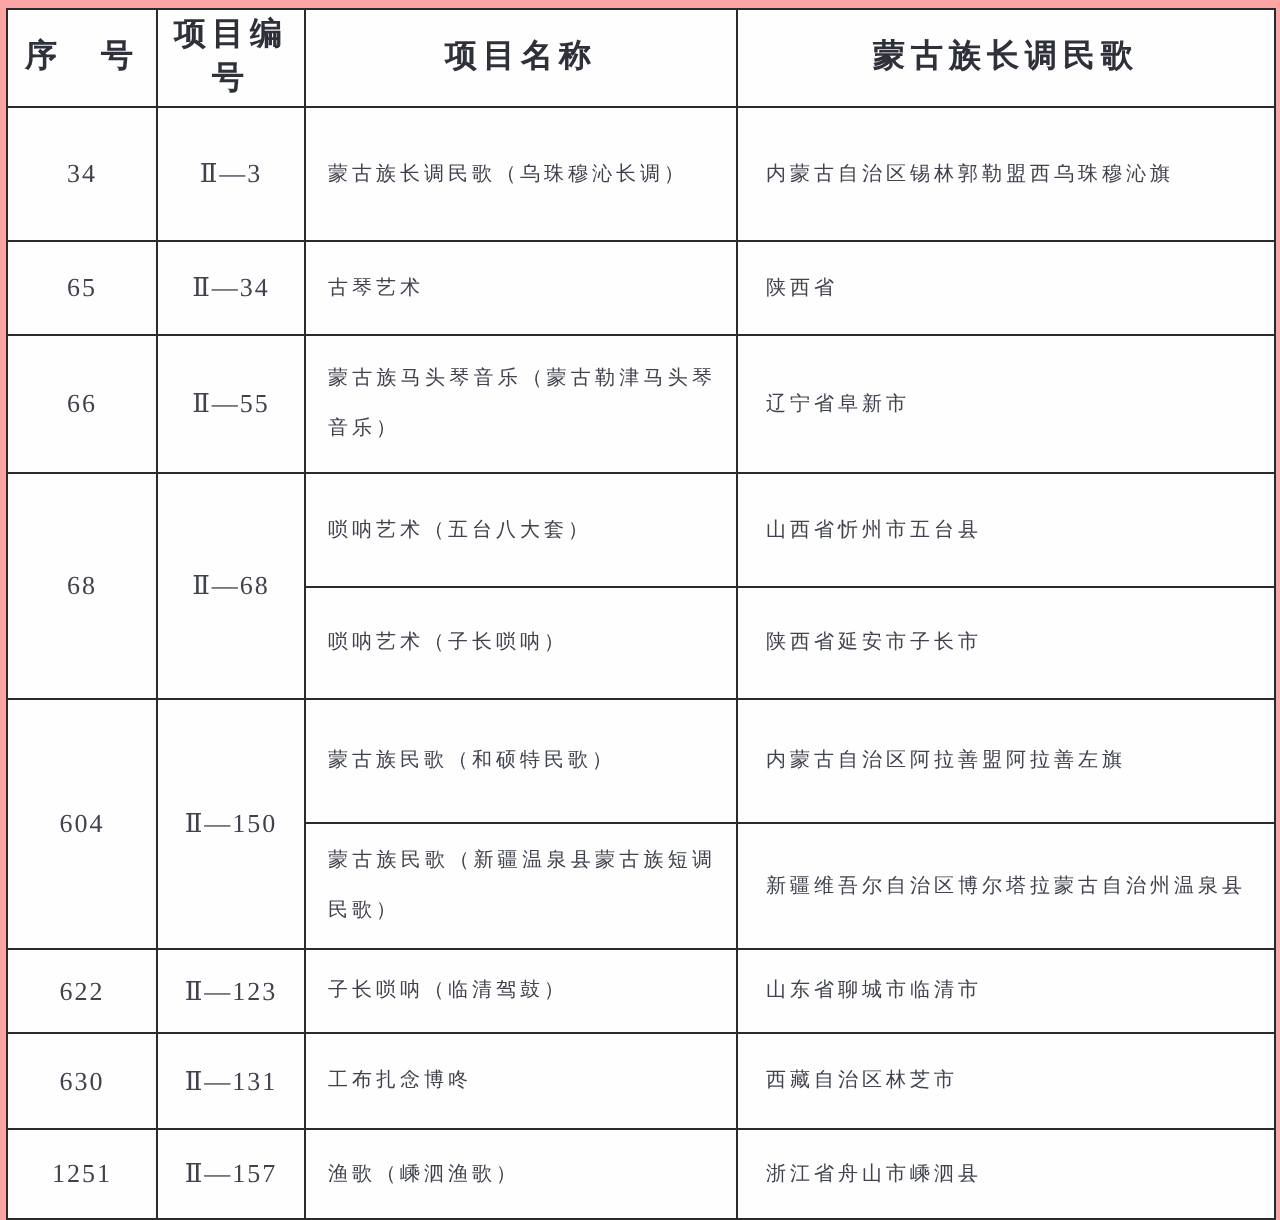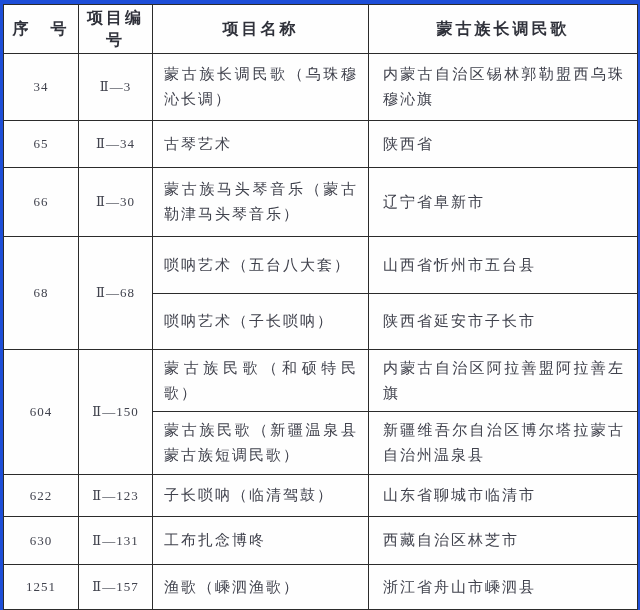--- a/index.html
+++ b/index.html
@@ -6,21 +6,21 @@
     margin: 0;
     padding: 0;
     background: #ffffff;
     width: 640px;
     height: 610px;
     overflow: hidden;
   }
   .page {
     width: 640px;
     height: 610px;
-    background: #1d4ed8;
+    background: #fca5a5;
     box-sizing: border-box;
     padding: 4px 3px 2px 3px;
   }
   table.doc-table {
     border-collapse: collapse;
     table-layout: fixed;
     width: 634px;
   }
   table.doc-table col.col-serial { width: 75px; }
   table.doc-table col.col-code   { width: 74px; }
@@ -47,21 +47,21 @@
   td.c-serial, td.c-code {
     font-family: "Liberation Serif", "DejaVu Serif", serif;
     font-size: 13px;
     color: #40424d;
     text-align: center;
     letter-spacing: 1px;
     padding: 2px 2px;
   }
   td.c-name, td.c-region {
     font-family: "Liberation Serif", "DejaVu Serif", serif;
-    font-size: 15px;
+    font-size: 10px;
     color: #40424d;
     letter-spacing: 2px;
     line-height: 25px;
     text-align: justify;
     text-justify: inter-character;
     text-align-last: left;
     margin-left: 34px;
   }
   td.c-name   { padding: 3px 10px 3px 11px; }
   td.c-region { padding: 3px 12px 3px 14px; }
@@ -96,21 +96,21 @@
 
       <tr style="height:47px;">
         <td class="c-serial">65</td>
         <td class="c-code">Ⅱ—34</td>
         <td class="c-name">古琴艺术</td>
         <td class="c-region">陕西省</td>
       </tr>
 
       <tr style="height:69px;">
         <td class="c-serial">66</td>
-        <td class="c-code">Ⅱ—30</td>
+        <td class="c-code">Ⅱ—55</td>
         <td class="c-name">蒙古族马头琴音乐（蒙古勒津马头琴音乐）</td>
         <td class="c-region">辽宁省阜新市</td>
       </tr>
 
       <tr style="height:57px;">
         <td class="c-serial" rowspan="2">68</td>
         <td class="c-code" rowspan="2">Ⅱ—68</td>
         <td class="c-name">唢呐艺术（五台八大套）</td>
         <td class="c-region">山西省忻州市五台县</td>
       </tr>

